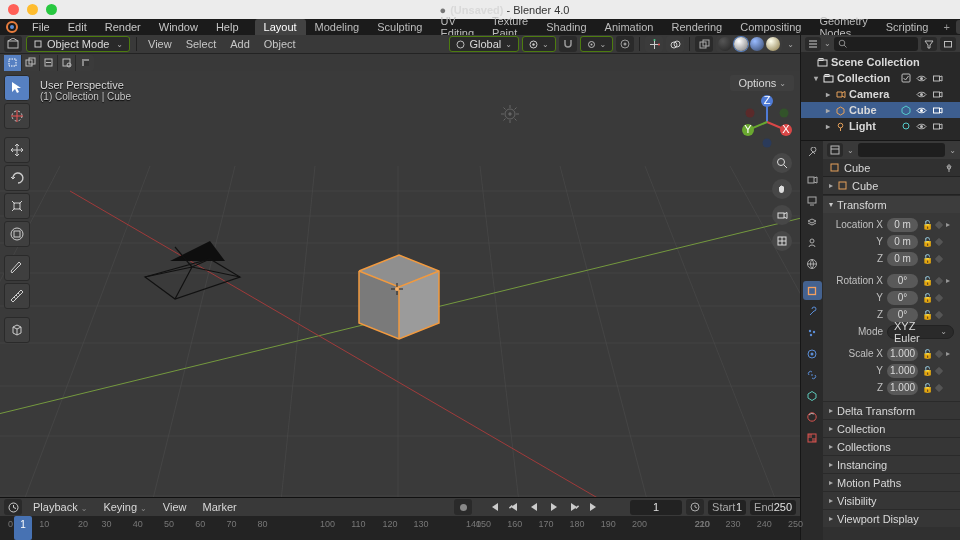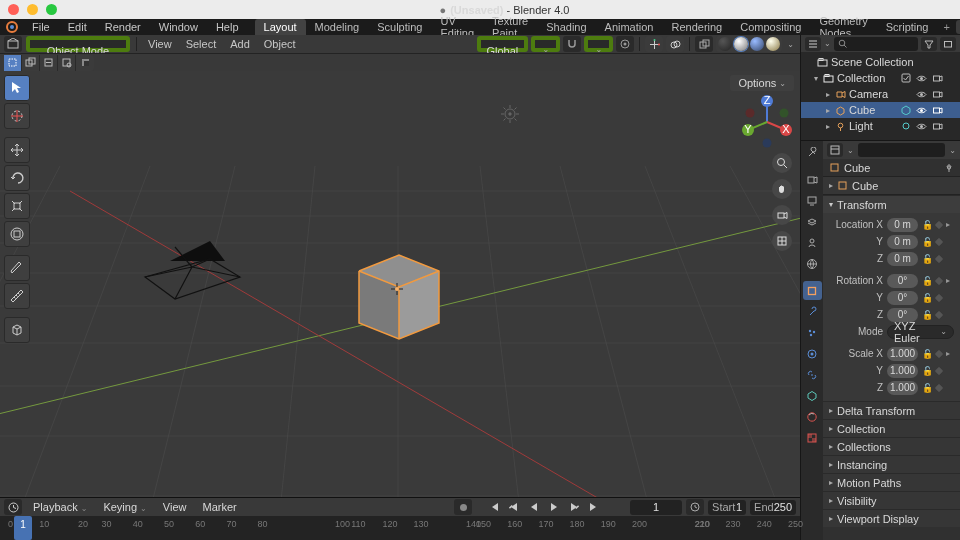--- a/index.html
+++ b/index.html
@@ -42,21 +42,21 @@
   .topbar .tab{padding:0 9px;display:flex;align-items:center;color:#bdbdbd;border-radius:3px 3px 0 0;}
   .topbar .tab.active{background:#424242;color:#fff;}
   .topbar .add{padding:0 6px;display:flex;align-items:center;color:#999;}
   .topbar .right{margin-left:auto;display:flex;align-items:center;gap:4px;padding-right:6px;}
   .pill{background:var(--bg3);border-radius:3px;display:flex;align-items:center;padding:2px 6px;gap:4px;height:14px;}
 
   
   .hdr{height:18px;background:#393939;display:flex;align-items:center;padding:0 4px;gap:4px;}
   .hdr .sep{width:1px;height:14px;background:#222;margin:0 2px;}
   .hdr .menu{padding:0 5px;color:#c7c7c7;}
-  .dropdown{background:var(--row);border:4px solid #4d7c0f;border-radius:3px;padding:1px 6px;display:flex;align-items:center;gap:4px;height:16px;flex-direction:column;}
+  .dropdown{background:var(--row);border:1px solid #4d7c0f;border-radius:3px;padding:1px 6px;display:flex;align-items:center;gap:4px;height:16px;}
   .hdr .right{margin-left:auto;display:flex;align-items:center;gap:3px;}
   .iconbtn{width:18px;height:16px;background:var(--bg3);border-radius:3px;display:flex;align-items:center;justify-content:center;}
   .iconbtn.dark{background:#2a2a2a;}
   .balls{display:flex;gap:0;background:var(--bg3);border-radius:3px;padding:1px;}
   .balls .b{width:14px;height:14px;border-radius:50%;margin:0 1px;}
 
   
   .toolrow{height:18px;background:#393939;display:flex;align-items:center;padding:1px 4px;gap:2px;border-top:1px solid #232323}
   .toolrow .grp{display:flex;background:var(--bg3);border-radius:3px;}
   .toolrow .grp .cell{width:18px;height:16px;display:flex;align-items:center;justify-content:center;border-right:1px solid #2a2a2a;}
@@ -92,21 +92,21 @@
   .playbtn{width:16px;height:16px;border-radius:3px;display:flex;align-items:center;justify-content:center;}
   .timeline .ruler{flex:1;position:relative;background:#232323;}
   .timeline .ruler .playhead{position:absolute;left:14px;top:0;bottom:0;width:18px;background:#4772b3;border-radius:2px;}
   .timeline .ruler .tick{position:absolute;top:3px;font-size:9px;color:#777;}
 
   
   .outliner{height:106px;background:#282828;border-bottom:1px solid #161616;display:flex;flex-direction:column;}
   .outhdr{height:17px;background:#393939;display:flex;align-items:center;padding:0 4px;gap:3px;}
   .outhdr .search{flex:1;background:#1e1e1e;border-radius:3px;height:14px;display:flex;align-items:center;padding:0 4px;}
   .tree{flex:1;overflow:hidden;padding:2px 0;}
-  .trow{display:flex;align-items:center;height:16px;padding-right:16px;}
+  .trow{display:flex;align-items:center;height:16px;padding-right:16px;font-weight:bold;}
   .trow.sel{background:#3d5e8f;}
   .trow .indent{display:inline-block;}
   .trow .tri{width:10px;text-align:center;color:#aaa;font-size:8px;}
   .trow .ico{width:14px;display:flex;align-items:center;justify-content:center;}
   .trow .nm{flex:1;padding-left:2px;}
   .trow .badges{display:flex;gap:3px;align-items:center;}
   .badge{width:13px;height:13px;display:flex;align-items:center;justify-content:center;}
 
   
   .props{flex:1;display:flex;background:#303030;overflow:hidden;}
@@ -419,20 +419,24 @@
             </svg>
           </div>
         <div style="height:4px"></div>
         <div class="tbtn">
             <svg width="16" height="16" stroke="#ccc" fill="none">
               <path d="M4 5 L8 3 L12 5 L12 11 L8 13 L4 11 Z M4 5 L8 7 L12 5 M8 7 L8 13"></path>
             </svg>
           </div>
       </div>
 
+      <div class="label">
+        <div>User Perspective</div>
+        <div class="sub">(1) Collection | Cube</div>
+      </div>
 
       <div class="options">
         <div class="optpill">
             <span>Options</span>
             <span style="font-size:8px;color:#aaa">⌄</span>
           </div>
       </div>
 
       <div class="navgiz">
         <svg width="54" height="54" viewBox="0 0 54 54">
@@ -558,21 +562,21 @@
       <div class="tick" style="left: 8px;">0</div>
           <div class="tick" style="left: 39.2px;">10</div>
           <div class="tick" style="left: 78px;">20</div>
           <div class="tick" style="left: 101.6px;">30</div>
           <div class="tick" style="left: 132.8px;">40</div>
           <div class="tick" style="left: 164px;">50</div>
           <div class="tick" style="left: 195.2px;">60</div>
           <div class="tick" style="left: 226.4px;">70</div>
           <div class="tick" style="left: 257.6px;">80</div>
           <div class="tick" style="left: 288.8px; margin-top: 32px;">90</div>
-          <div class="tick" style="left: 320px; margin-left: 15px;">100</div>
+          <div class="tick" style="left: 320px;">100</div>
           <div class="tick" style="left: 351.2px;">110</div>
           <div class="tick" style="left: 382.4px;">120</div>
           <div class="tick" style="left: 413.6px;">130</div>
           <div class="tick" style="left: 466px;">140</div>
           <div class="tick" style="left: 476px;">150</div>
           <div class="tick" style="left: 507.2px;">160</div>
           <div class="tick" style="left: 538.4px;">170</div>
           <div class="tick" style="left: 569.6px;">180</div>
           <div class="tick" style="left: 600.8px;">190</div>
           <div class="tick" style="left: 632px;">200</div>

